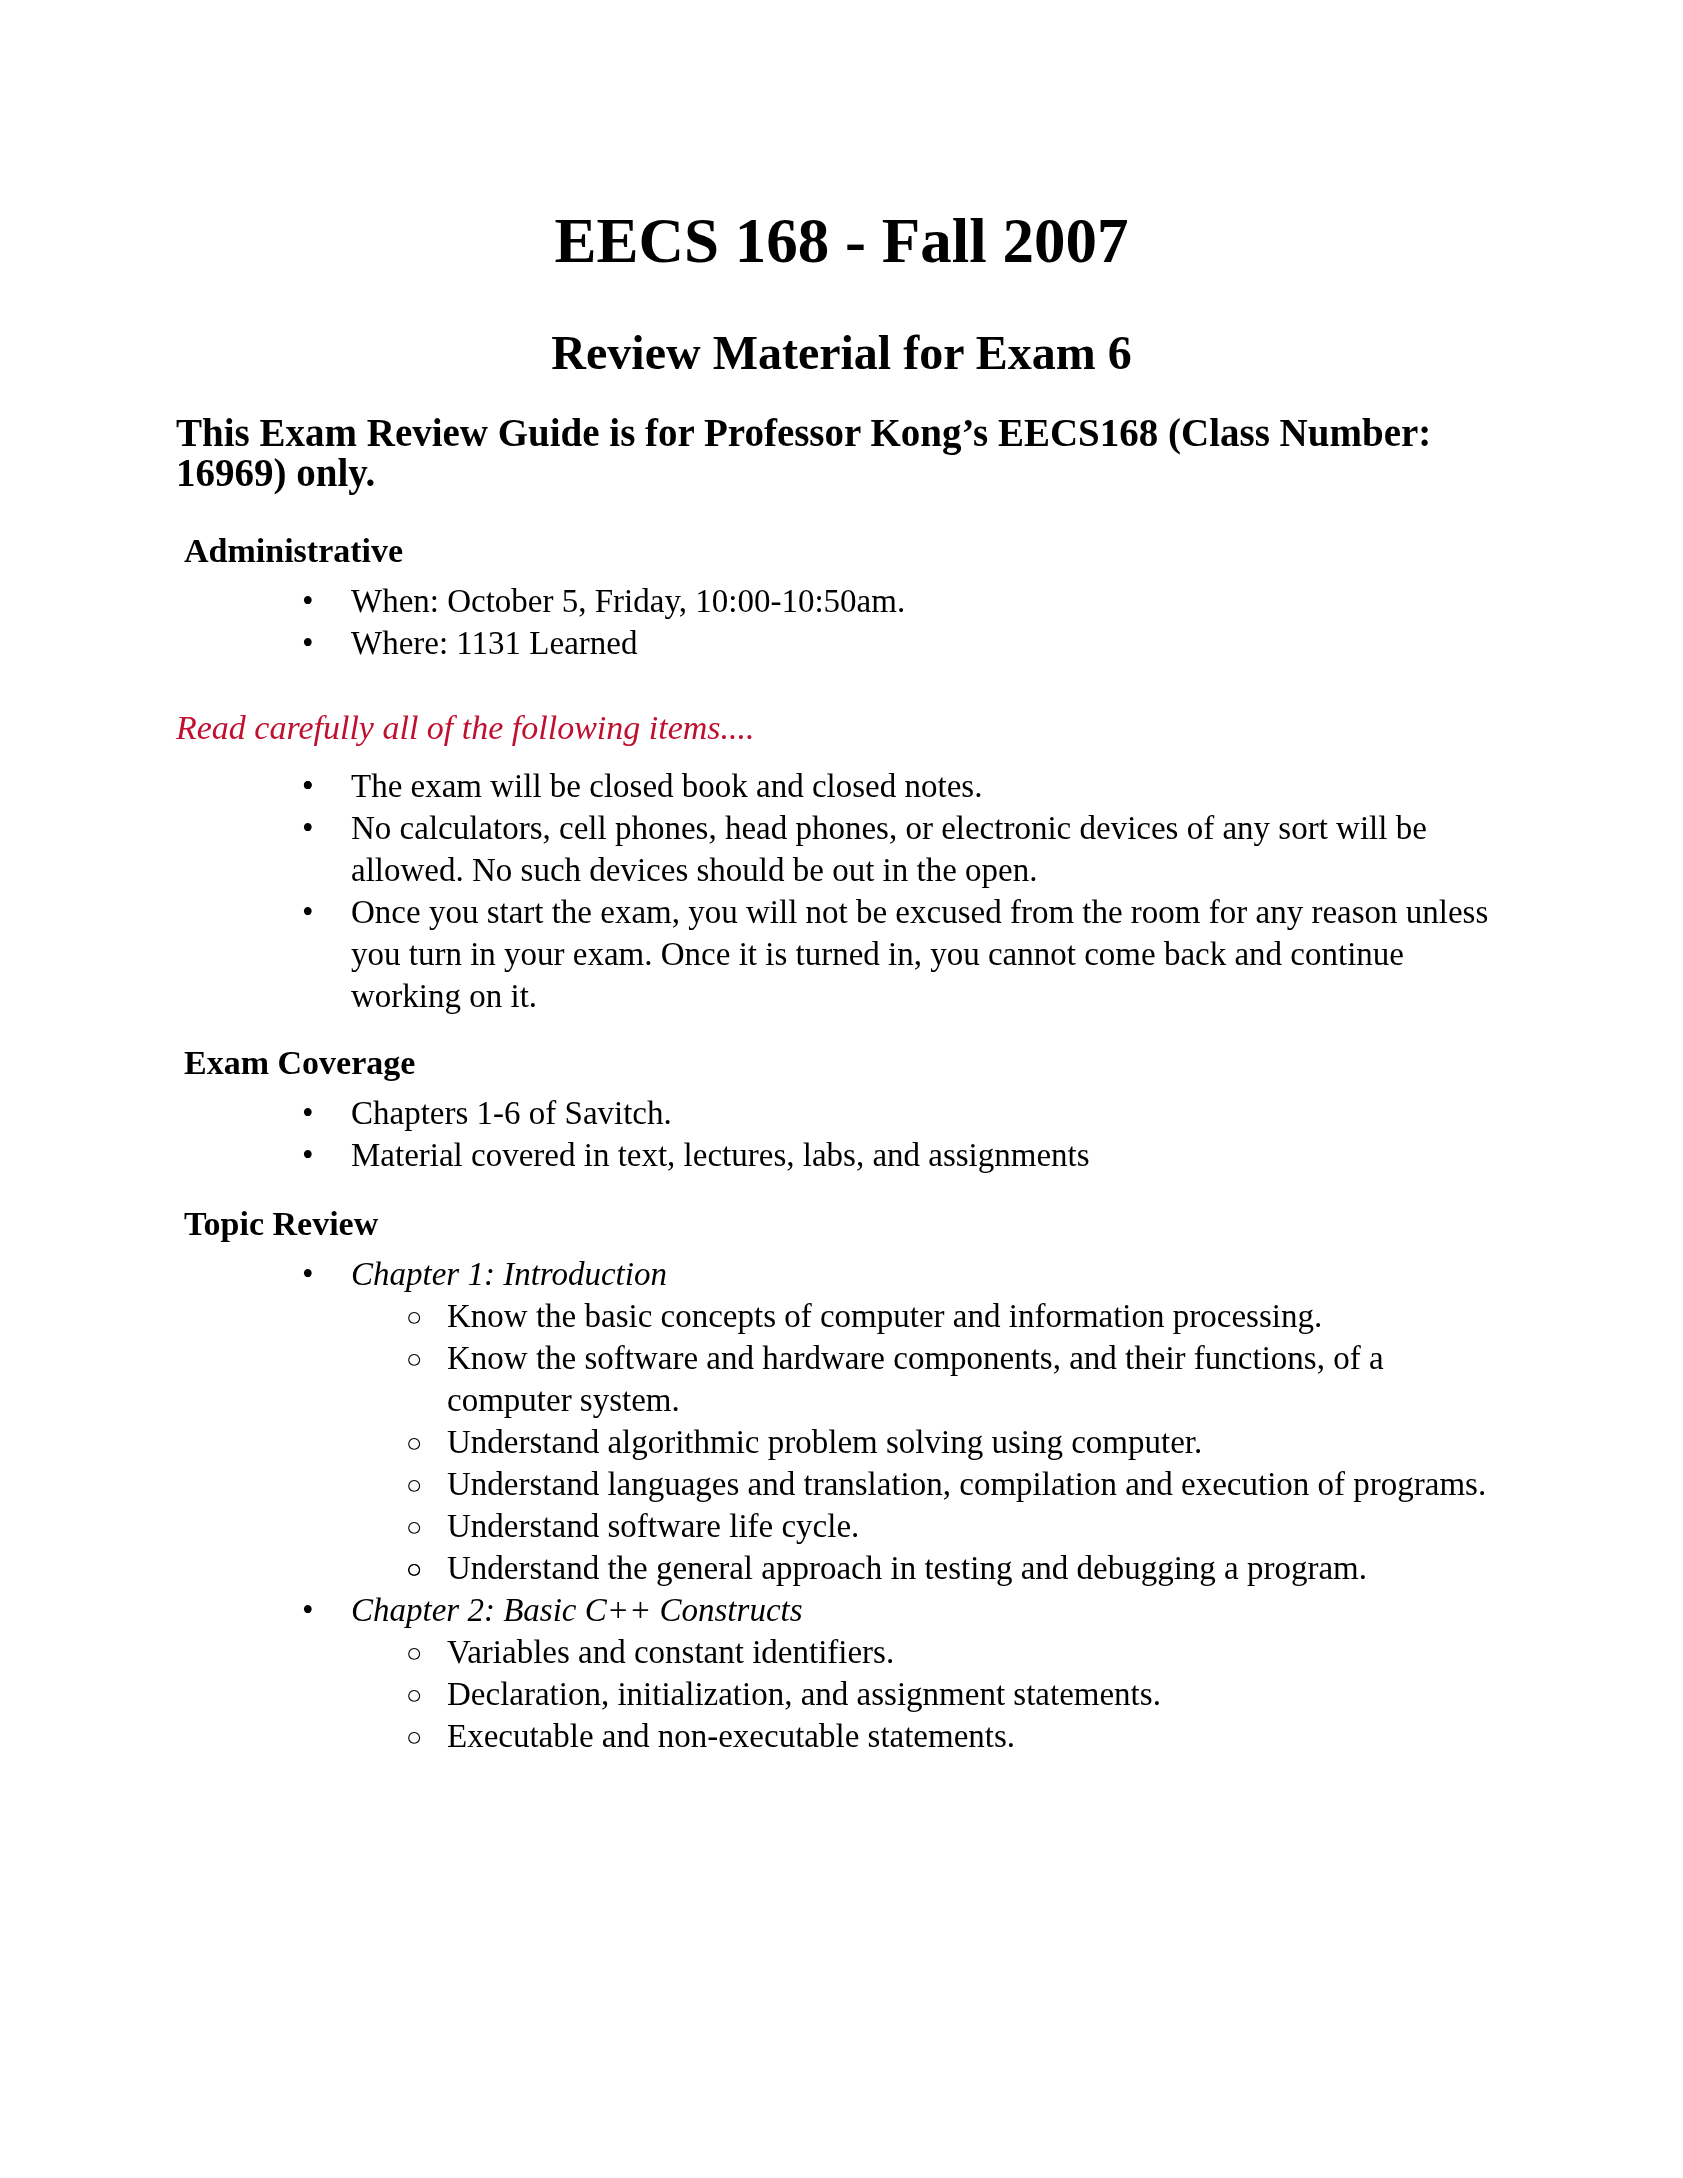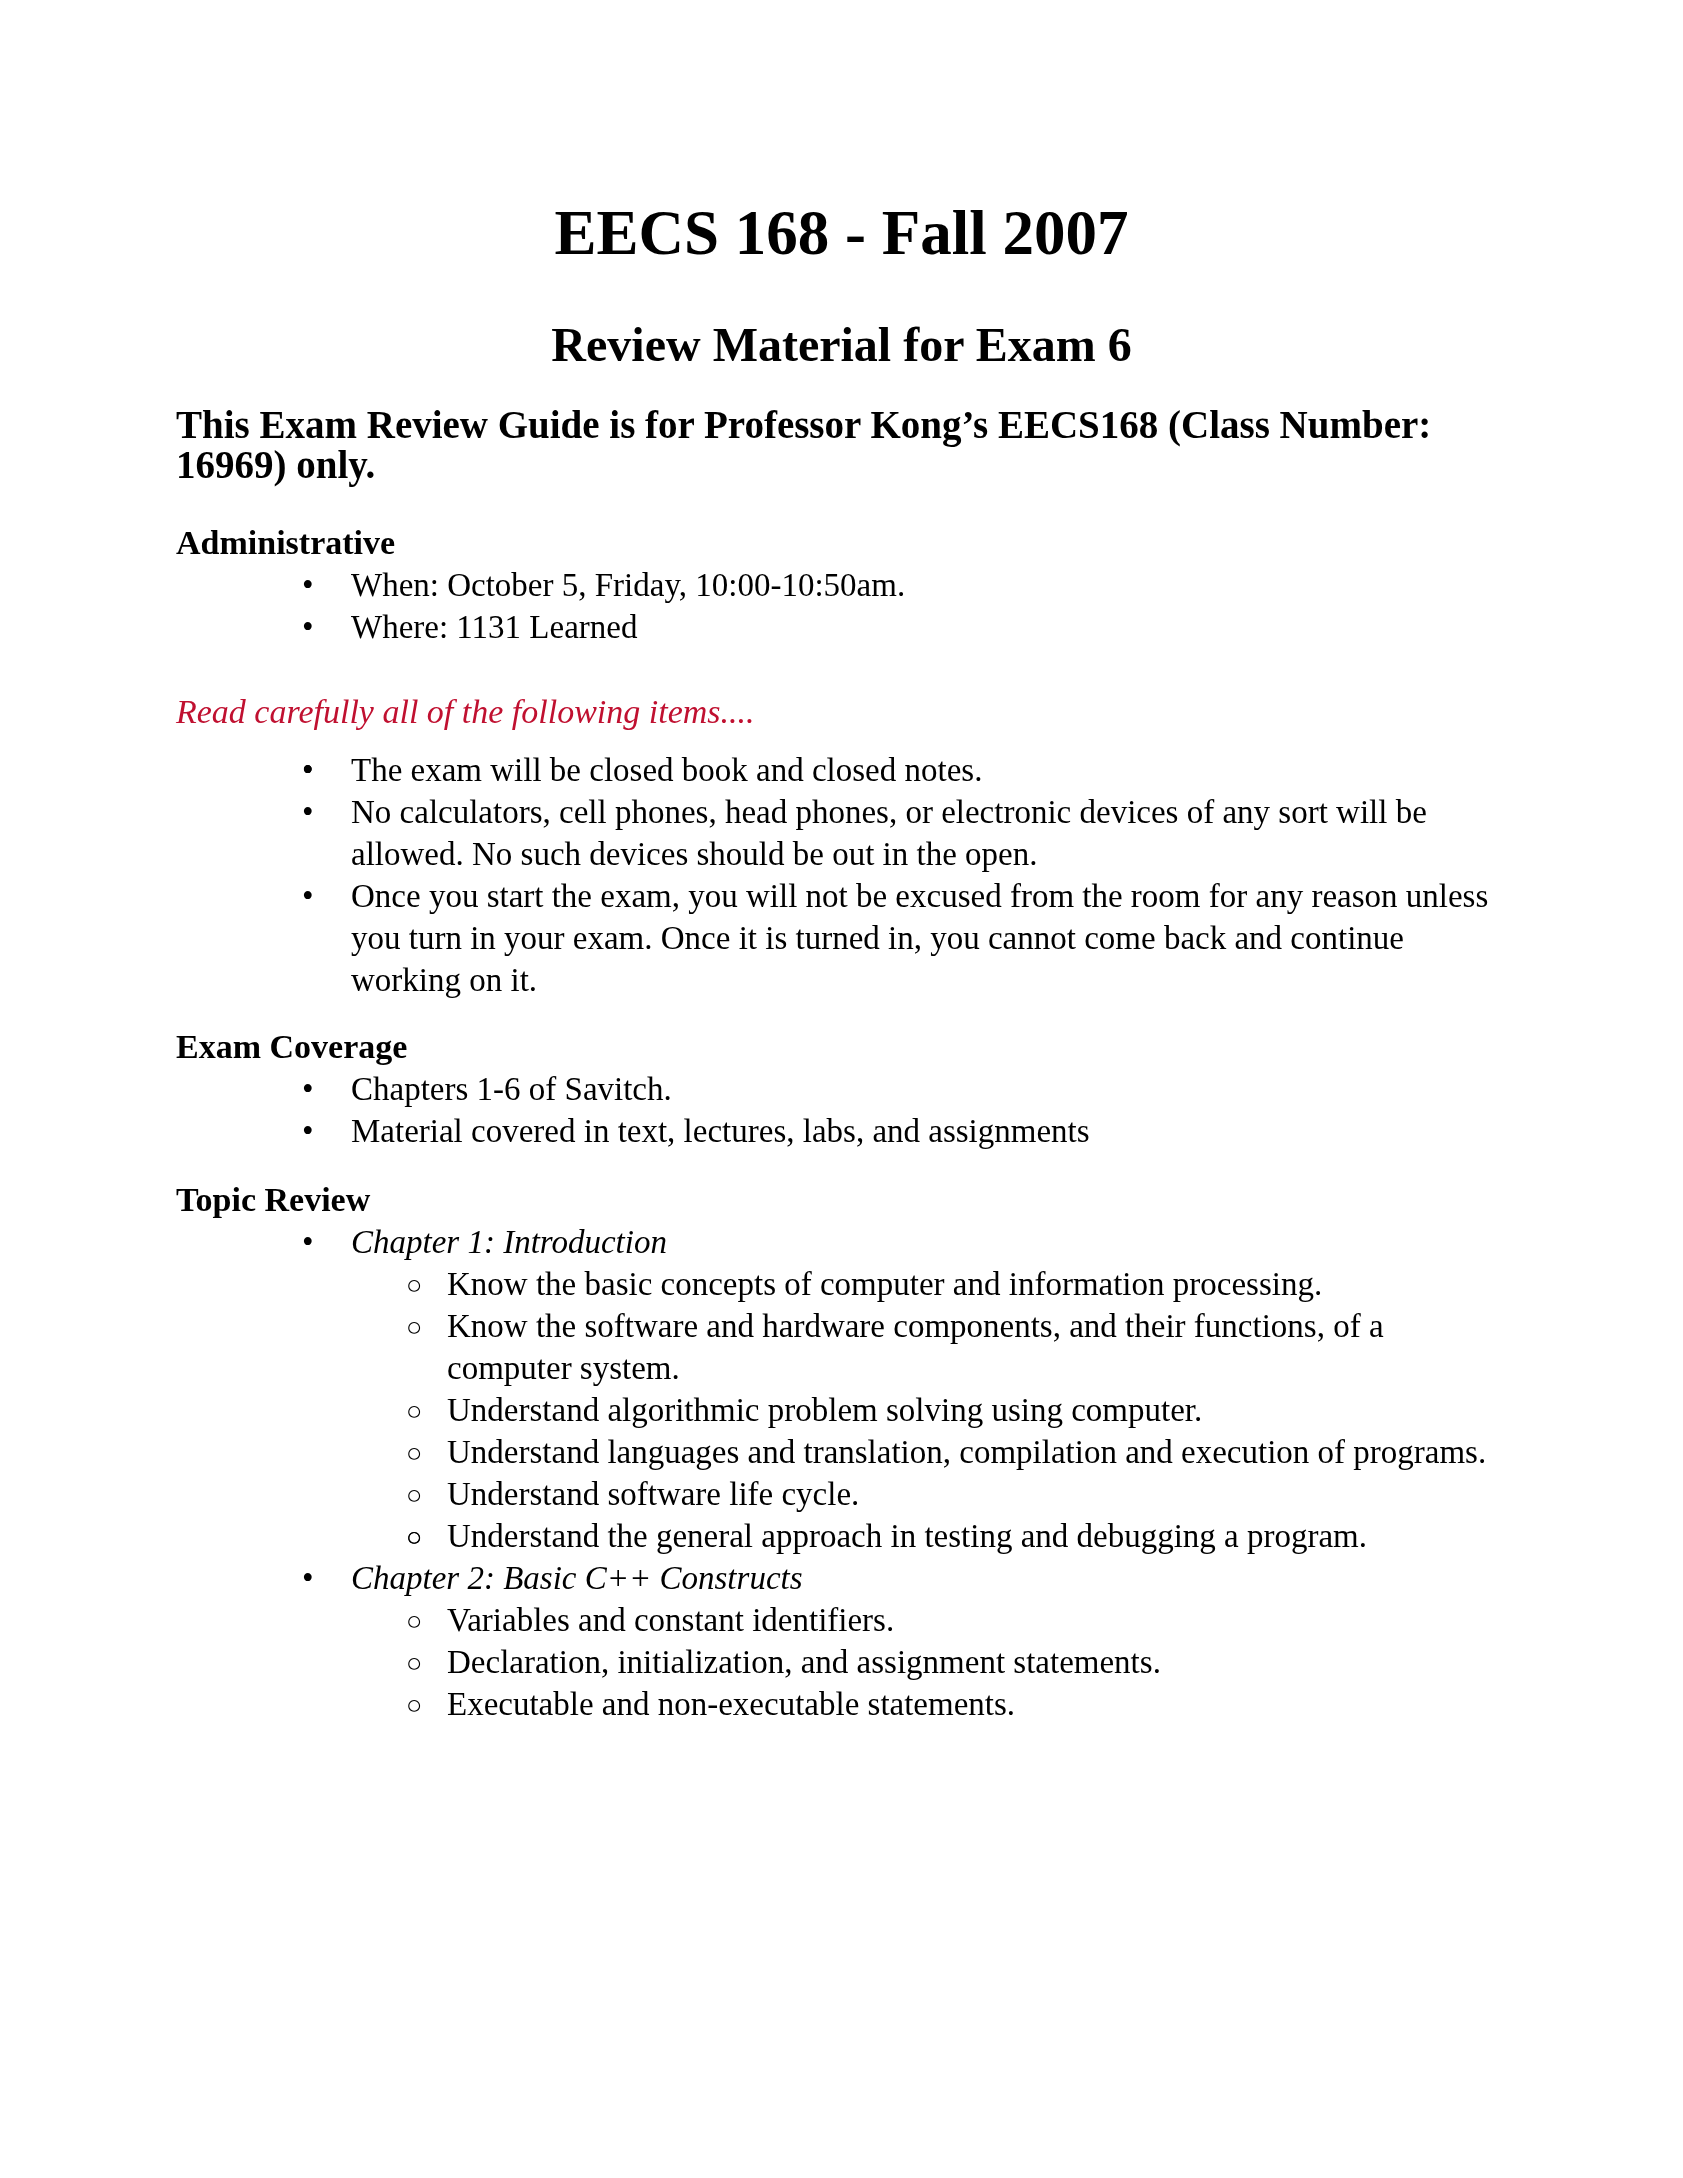--- a/index.html
+++ b/index.html
@@ -12,42 +12,42 @@
     width: 1683px;
     height: 2178px;
     box-sizing: border-box;
     padding: 195px 176px 0 176px;
     background: #ffffff;
     color: #000000;
     font-family: "Liberation Serif", "DejaVu Serif", serif;
     overflow: hidden;
   }
   .doc-title {
-    margin: 0;
+    margin: 8px;
     font-size: 63px;
     line-height: 76px;
     font-weight: bold;
     text-align: center;
   }
   .doc-subtitle {
     margin: 45px 0 0 0;
     font-size: 48px;
     line-height: 57px;
     font-weight: bold;
     text-align: center;
   }
   .intro {
     margin: 32px 0 0 0;
     max-width: 1277px;
     font-size: 39px;
     line-height: 40px;
     font-weight: bold;
   }
   .section-heading {
-    margin: 0;
+    margin: 8px;
     font-size: 34px;
     line-height: 43px;
     font-weight: bold;
   }
   .mt-admin-h    { margin-top: 36px; }
   .mt-coverage-h { margin-top: 24px; }
   .mt-topics-h   { margin-top: 26px; }
 
   .warning {
     margin: 42px 0 16px 0;

